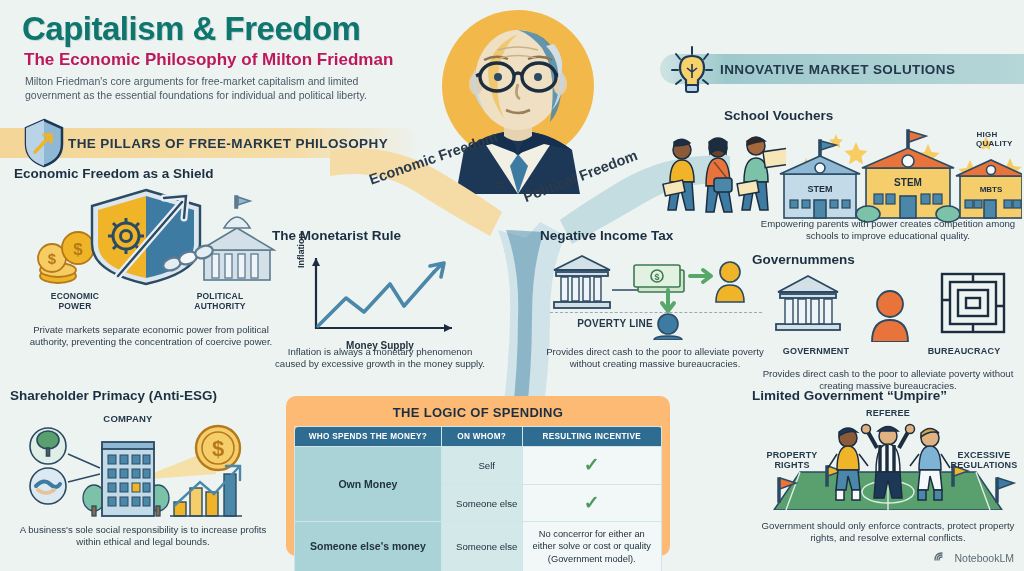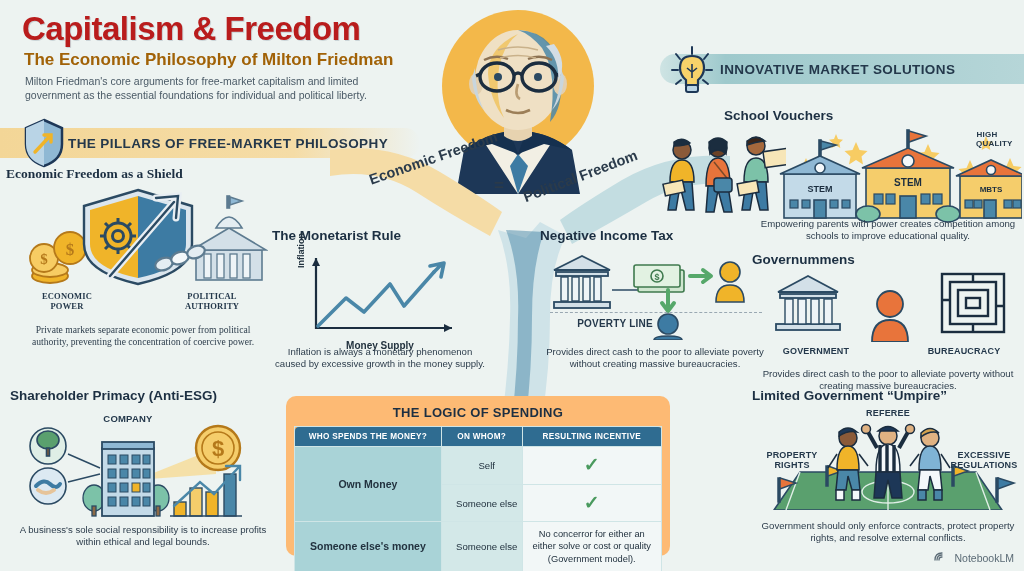--- a/index.html
+++ b/index.html
@@ -10,27 +10,27 @@
     overflow: hidden;
     position: relative;
   }
   #root { position: absolute; inset: 0; background: #edf3f1; }
 
   .abs { position: absolute; }
 
   
   .title {
     left: 22px; top: 10px;
-    font-size: 33px; font-weight: bold; color: #b91c1c;
+    font-size: 33px; font-weight: bold; color: #0f766e;
     letter-spacing: -0.5px;
     text-shadow: 1px 1px 0 rgba(160,175,185,.45);
   }
   .subtitle {
     left: 24px; top: 50px;
-    font-size: 17px; font-weight: bold; color: #a16207;
+    font-size: 17px; font-weight: bold; color: #be185d;
   }
   .lede {
     left: 25px; top: 74px; width: 380px;
     font-size: 10.5px; color: #4a5a66; line-height: 1.35;
   }
 
   
   .banner {
     height: 30px; display: flex; align-items: center;
   }
@@ -212,21 +212,21 @@
           <path d="M44 26 L38 26"></path>
         <path d="M8 40 L13 36"></path>
           <path d="M40 40 L35 36"></path>
       </g>
       <path d="M24 12 Q36 12 36 24 Q36 31 30 36 V41 H18 V36 Q12 31 12 24 Q12 12 24 12 Z" fill="#f7d26a" stroke="#1d3757" stroke-width="2.2"></path>
       <rect x="18" y="41" width="12" height="7" rx="2" fill="#b9d4e6" stroke="#1d3757" stroke-width="2"></rect>
       <path d="M24 20 V34 M19 24 L24 28 L29 24" fill="none" stroke="#1d3757" stroke-width="1.6"></path>
     </svg>
   </div>
 
-  <div class="abs" style="left:6px;top:166px;width:270px;height:200px;font-family:Liberation Serif, serif;">
+  <div class="abs" style="left:14px;top:166px;width:270px;height:200px;">
     <div class="panel-title">Economic Freedom as a Shield</div>
     <div class="abs" style="left:8px;top:22px;">
       <svg width="254" height="98" viewBox="0 0 254 98">
 
         <g stroke="#b5791a" stroke-width="1.8">
           <ellipse cx="36" cy="88" rx="18" ry="7" fill="#f0b429"></ellipse>
           <ellipse cx="36" cy="82" rx="18" ry="7" fill="#f7cc63"></ellipse>
           <circle cx="30" cy="70" r="14" fill="#f7cc63"></circle>
           <circle cx="56" cy="60" r="16" fill="#f0b429"></circle>
         </g>

